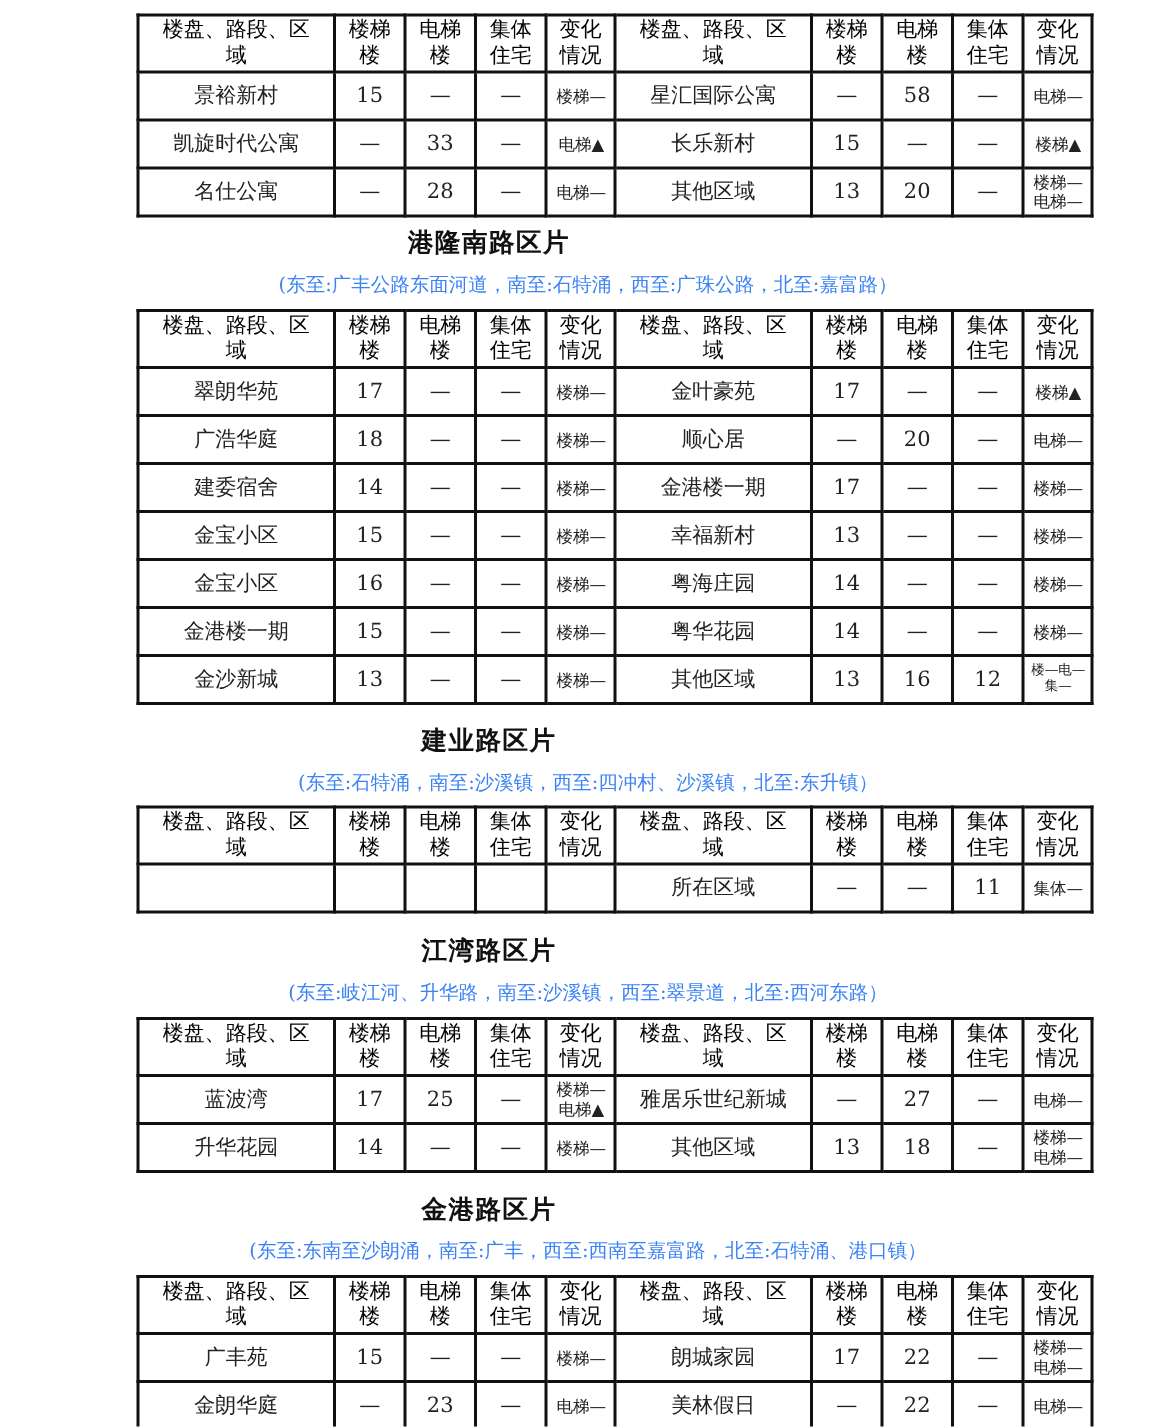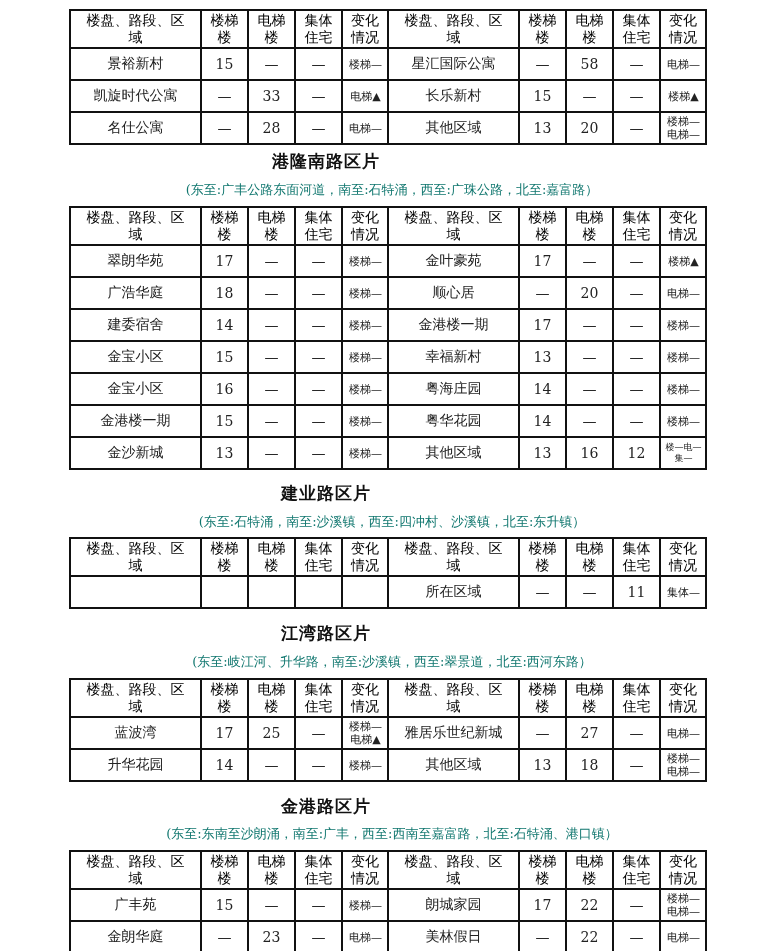--- a/index.html
+++ b/index.html
@@ -2,23 +2,23 @@
 <html><head>
 <meta charset="utf-8">
 <style>
   html, body { margin: 0; padding: 0; background: #ffffff; }
   body { width: 784px; height: 951px; overflow: hidden; position: relative;
          font-family: "DejaVu Serif", "Liberation Serif", serif; color: #111; }
   .section-title { position: absolute; left: 0; width: 652px; text-align: center;
                    font-family: "DejaVu Sans", "Liberation Sans", sans-serif;
                    font-weight: bold; font-size: 17px; letter-spacing: 1px; }
   .section-sub { position: absolute; left: 0; width: 784px; text-align: center;
-                 font-size: 13px; color: #0f766e; }
+                 font-size: 13px; color: #3b82f6; }
   table { border-collapse: collapse; table-layout: fixed; width: 637px;
-          position: absolute; left: 69px; }
+          position: absolute; left: 91px; }
   td, th { border: 2px solid #111; text-align: center; vertical-align: middle;
            padding: 0; overflow: hidden; }
   th { font-family: "DejaVu Sans", "Liberation Sans", sans-serif; font-weight: normal;
        font-size: 14px; line-height: 17px; height: 36px; color: #000; }
   td { font-size: 14px; height: 30px; color: #222; }
   td.chg { font-size: 11px; line-height: 13px; text-align: center; padding-left: 1px; white-space: pre-line; }
   td.chg.small { font-size: 9px; line-height: 11px; text-align: center; }
   col.c-name { width: 131px; } col.c-n { width: 47px; } col.c-chg { width: 46px; }
 </style>
 </head>

